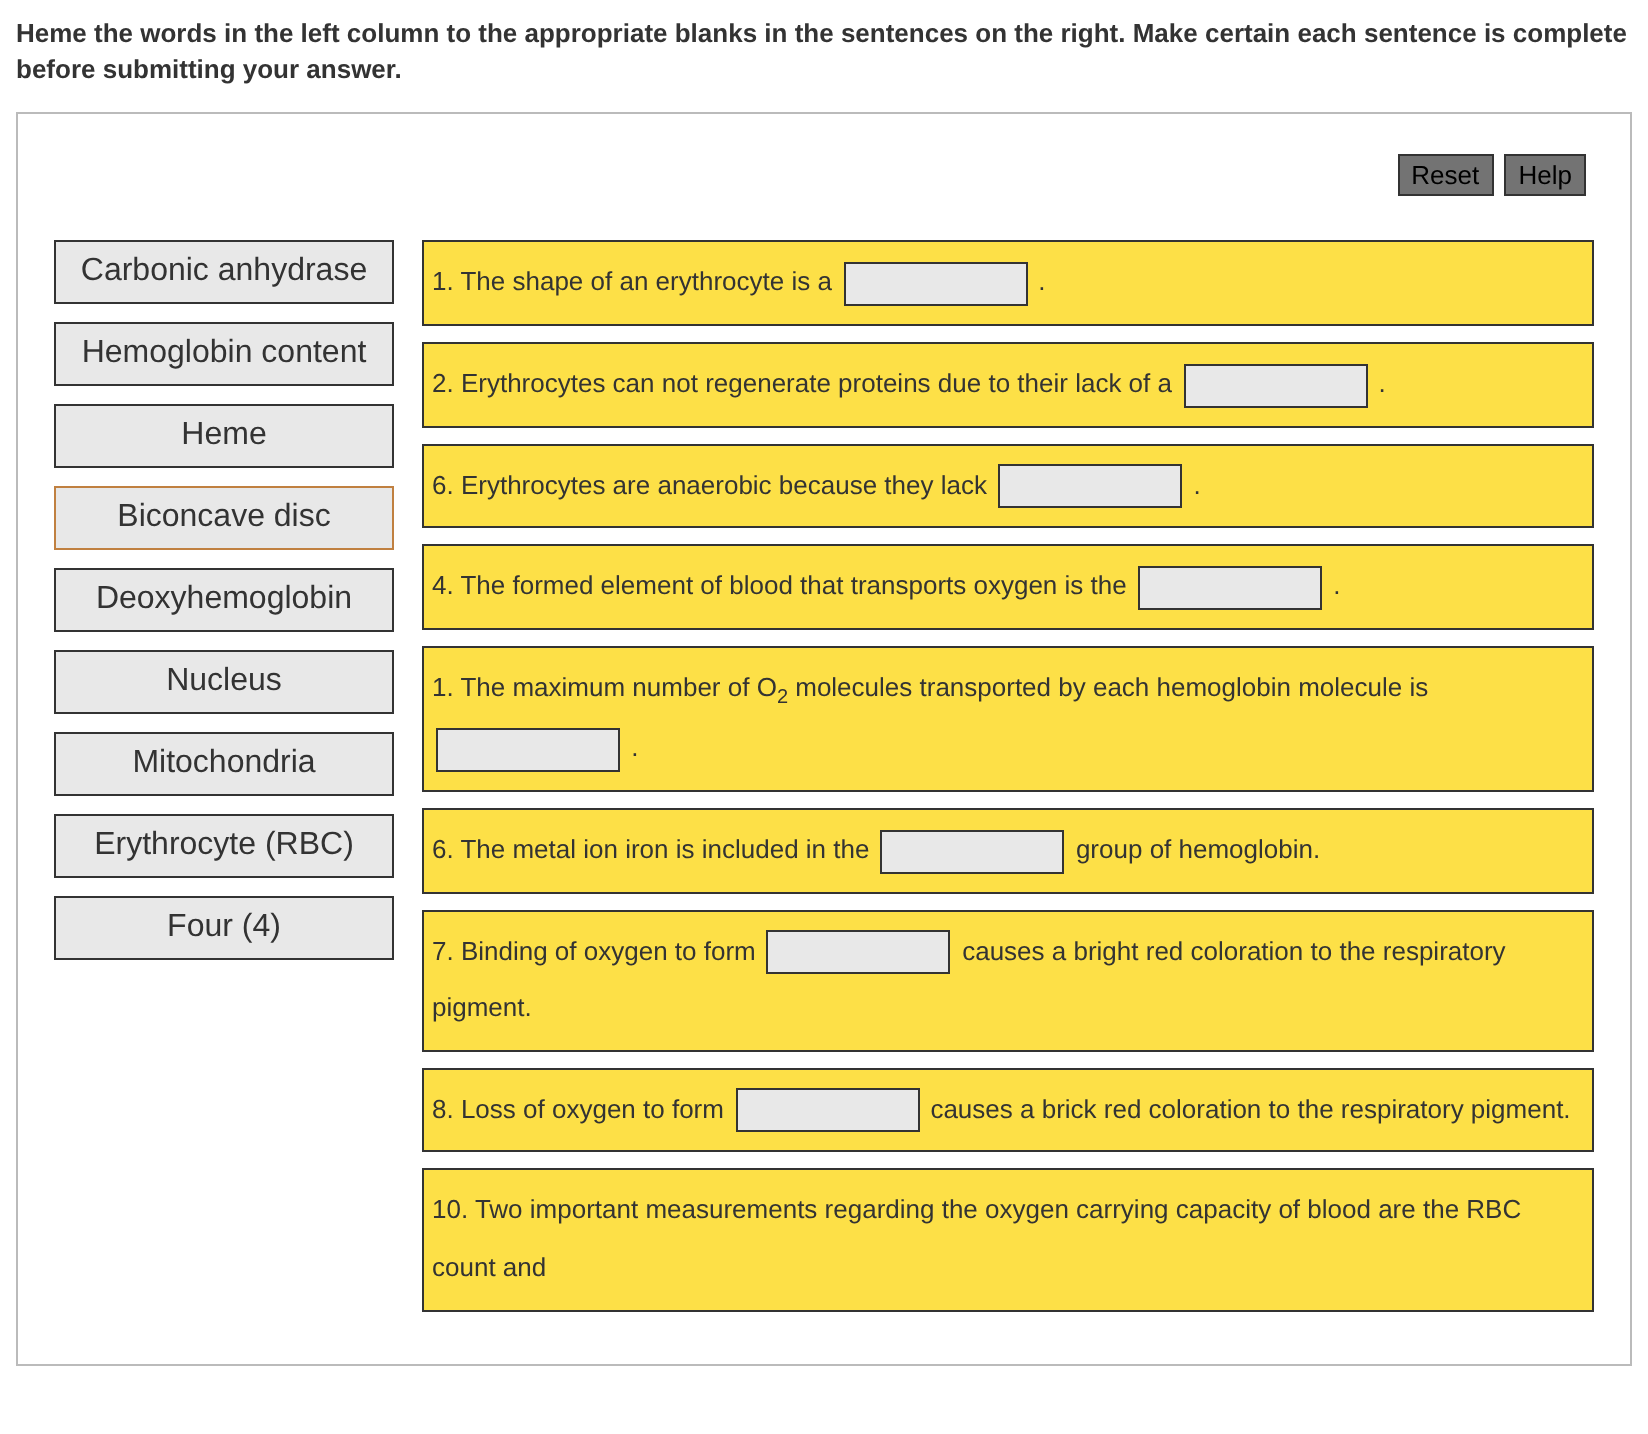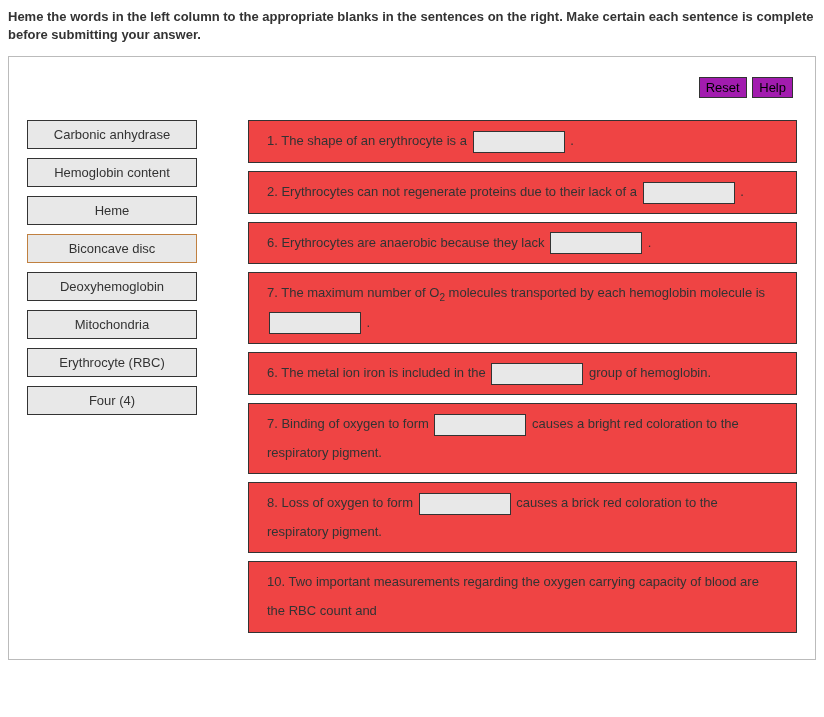--- a/index.html
+++ b/index.html
@@ -25,21 +25,21 @@
       padding: 18px 18px 18px 18px;
       position: relative;
     }
     .buttons-top {
       text-align: right;
       margin-bottom: 22px;
       padding-right: 4px;
       padding-top: 2px;
     }
     .btn {
-      background: #a21caf;
+      background: #737373;
       border: 1px solid #333;
       padding: 2px 6px;
       font-size: 13px;
       font-family: inherit;
       cursor: pointer;
       margin-left: 2px;
     }
     .main-area {
       display: flex;
       gap: 14px;
@@ -49,37 +49,36 @@
       flex-shrink: 0;
     }
     .term {
       background: #e8e8e8;
       border: 1px solid #333;
       padding: 6px 4px;
       margin-bottom: 9px;
       text-align: center;
       color: #333;
       cursor: grab;
-      font-size: 13px;
+      font-size: 16px;
     }
     .term.selected {
       border-color: #c08040;
     }
     .sentences-col {
       flex: 1;
     }
     .sentence-box {
       border: 1px solid #333;
-      padding: 6px 18px;
+      padding: 6px 4px;
       margin-bottom: 8px;
       line-height: 2.2;
       font-size: 13px;
       color: #333;
-      background: #ef4444;
-      margin-left: 37px;
+      background: #fde047;
     }
     .blank {
       display: inline-block;
       width: 92px;
       height: 22px;
       background: #e8e8e8;
       border: 1px solid #333;
       vertical-align: middle;
       margin: 0 2px;
     }
@@ -99,42 +98,46 @@
     <button class="btn">Help</button>
   </div>
 
   <div class="main-area">
     <div class="terms-col">
       <div class="term">Carbonic anhydrase</div>
       <div class="term">Hemoglobin content</div>
       <div class="term">Heme</div>
       <div class="term selected">Biconcave disc</div>
       <div class="term">Deoxyhemoglobin</div>
+      <div class="term">Nucleus</div>
       <div class="term">Mitochondria</div>
       <div class="term">Erythrocyte (RBC)</div>
       <div class="term">Four (4)</div>
     </div>
 
     <div class="sentences-col">
 
       <div class="sentence-box">
         <span>1. The shape of an erythrocyte is a </span><span class="blank"></span><span> .</span>
       </div>
 
       <div class="sentence-box">
         <span>2. Erythrocytes can not regenerate proteins due to their lack of a </span><span class="blank"></span><span> .</span>
       </div>
 
       <div class="sentence-box">
         <span>6. Erythrocytes are anaerobic because they lack </span><span class="blank"></span><span> .</span>
       </div>
 
+      <div class="sentence-box">
+        <span>4. The formed element of blood that transports oxygen is the </span><span class="blank"></span><span> .</span>
+      </div>
 
       <div class="sentence-box">
-        <span>7. The maximum number of O</span><span class="sub">2</span><span> molecules transported by each hemoglobin molecule is </span><span class="blank"></span><span> .</span>
+        <span>1. The maximum number of O</span><span class="sub">2</span><span> molecules transported by each hemoglobin molecule is </span><span class="blank"></span><span> .</span>
       </div>
 
       <div class="sentence-box">
         <span>6. The metal ion iron is included in the </span><span class="blank"></span><span> group of hemoglobin.</span>
       </div>
 
       <div class="sentence-box">
         <span>7. Binding of oxygen to form </span><span class="blank"></span><span> causes a bright red coloration to the respiratory pigment.</span>
       </div>
 

